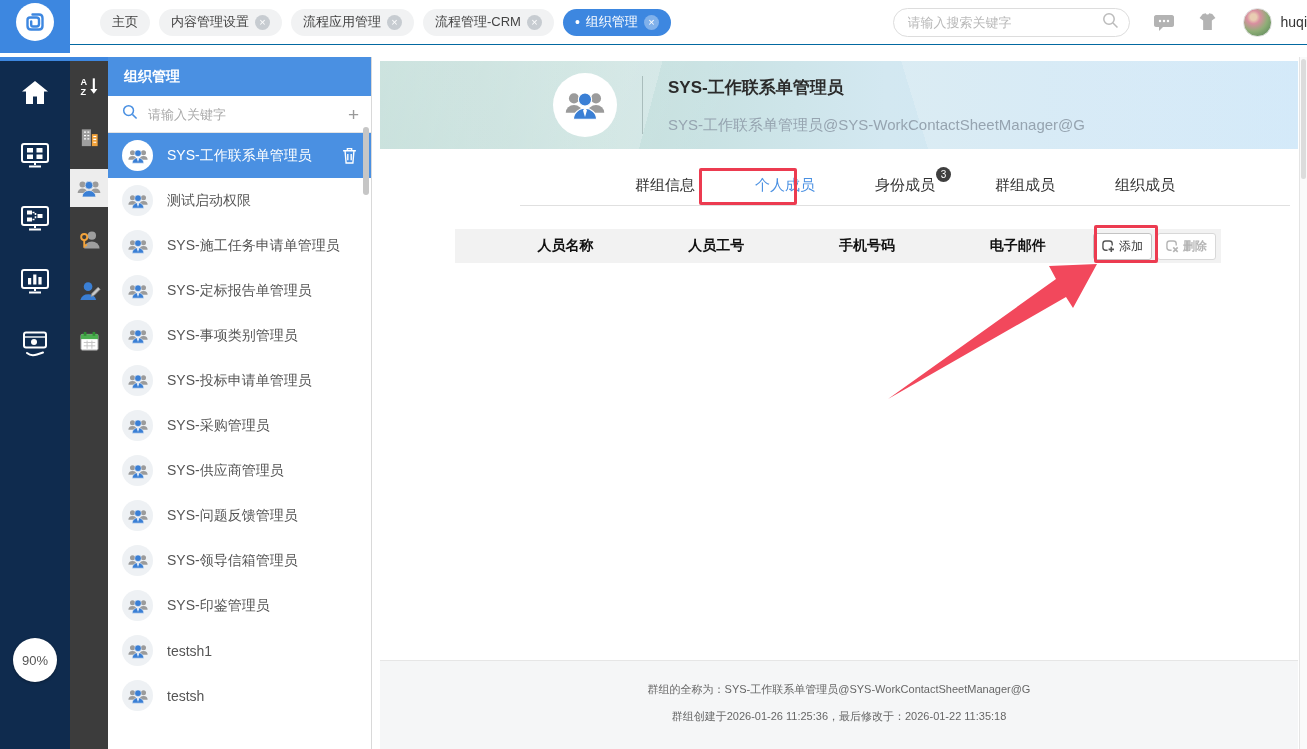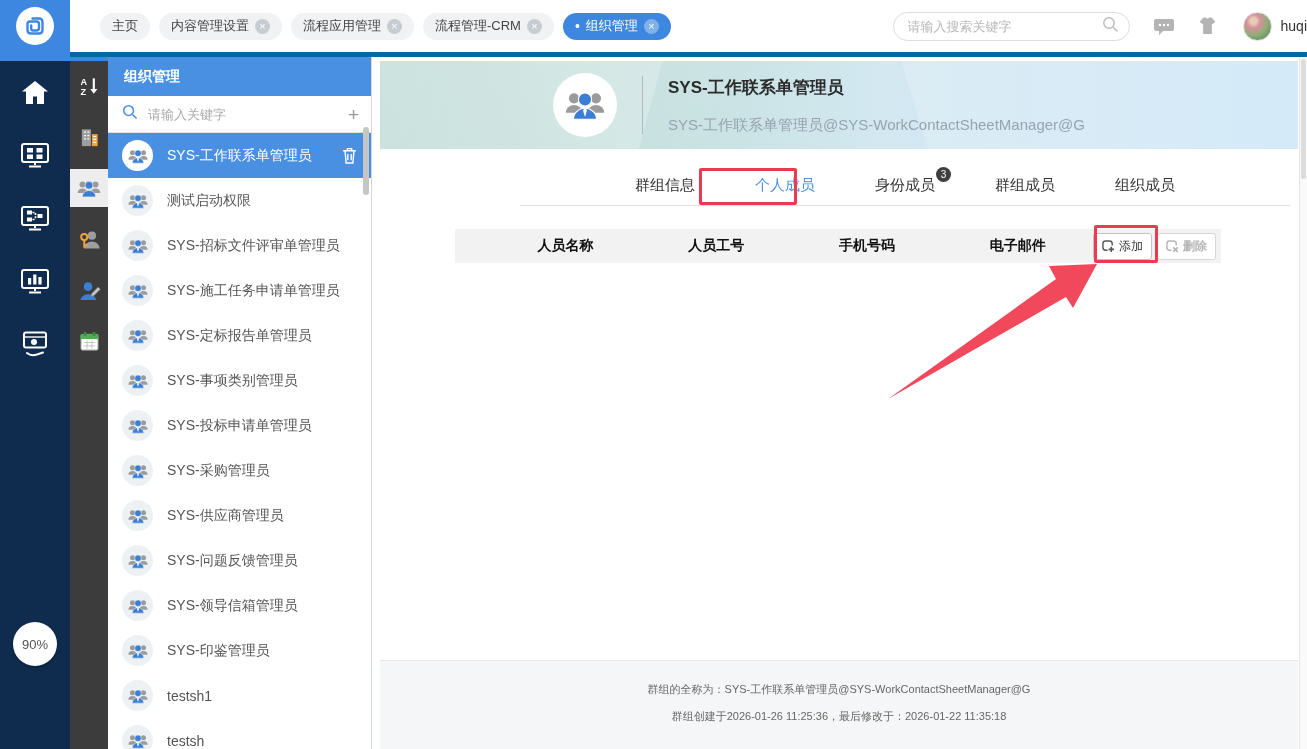--- a/index.html
+++ b/index.html
@@ -1,22 +1,22 @@
 <!DOCTYPE html>
 <html><head>
 <meta charset="utf-8">
 <style>
   * { margin:0; padding:0; box-sizing:border-box; }
   html,body { background:#fff; }
   .app { position:relative; width:1307px; height:749px; overflow:hidden;
          font-family:"Liberation Sans","DejaVu Sans",sans-serif; background:#fff; }
 
   
-  .topbar { position:absolute; left:0; top:0; width:1307px; height:57px; background:#fff;
-            border-bottom:5px solid #0369a1; display:flex; align-items:center; z-index:5; }
+  .topbar { position:absolute; left:0; top:0; width:1307px; height:45px; background:#fff;
+            border-bottom:1px solid #0369a1; display:flex; align-items:center; z-index:5; }
   .logo-tile { width:70px; height:61px; background:#3d87e0; display:flex; align-items:center; justify-content:center; flex:0 0 70px; }
   .logo-circle { width:38px; height:38px; border-radius:50%; background:#fff; display:flex; align-items:center; justify-content:center; }
   .tb-tabs { display:flex; align-items:center; gap:9px; margin-left:30px; }
   .tb-tab { display:inline-flex; align-items:center; gap:6px; height:27px; padding:0 12px; border-radius:14px;
             background:#f1f2f3; color:#444; font-size:13px; cursor:default; white-space:nowrap; }
   .tb-tab.active { background:#3d87e0; color:#fff; }
   .tb-dot { font-size:14px; line-height:1; }
   .tb-close { width:15px; height:15px; border-radius:50%; background:#c7ccd1; color:#fff; font-size:11px;
               display:inline-flex; align-items:center; justify-content:center; line-height:1; }
   .tb-tab.active .tb-close { background:rgba(255,255,255,0.35); }
@@ -26,21 +26,21 @@
   .tb-search input::placeholder { color:#b8b8b8; }
   .tb-ic { display:inline-flex; margin-left:24px; }
   .tb-avatar { width:29px; height:29px; border-radius:50%; margin-left:26px;
                background:radial-gradient(circle at 35% 30%, #e9cdb2 12%, #d98fa0 26%, #8fae77 55%, #4e7d52 100%); border:1px solid #e0e0e0; }
   .tb-user { margin-left:9px; font-size:14px; color:#333; }
 
   
   .rail-left { position:absolute; left:0; top:57px; width:70px; height:692px; background:#0f2b4e;
                border-top:4px solid #3d87e0; display:flex; flex-direction:column; align-items:center; padding-top:14px; gap:27px; }
   .rl-ic { width:36px; height:36px; display:flex; align-items:center; justify-content:center; }
-  .zoom-badge { position:absolute; left:13px; top:622px; width:44px; height:44px; border-radius:50%; background:#fff;
+  .zoom-badge { position:absolute; left:13px; top:638px; width:44px; height:44px; border-radius:50%; background:#fff;
                 color:#555; font-size:13px; display:flex; align-items:center; justify-content:center; box-shadow:0 1px 3px rgba(0,0,0,0.3); }
   .rail-2 { position:absolute; left:70px; top:57px; width:38px; height:692px; background:#3c3c3c;
             border-top:4px solid #3d87e0; display:flex; flex-direction:column; align-items:center; padding-top:6px; gap:13px; }
   .r2-ic { width:38px; height:38px; display:flex; align-items:center; justify-content:center; }
   .r2-ic.selected { background:#ededed; }
 
   
   .panel { position:absolute; left:108px; top:57px; width:264px; height:692px; background:#fff; border-right:1px solid #d9d9d9; }
   .panel-header { height:39px; line-height:39px; background:#4a90e2; color:#fff; font-size:14px; font-weight:bold; padding-left:16px; }
   .panel-search { height:37px; display:flex; align-items:center; padding:0 12px 0 14px; border-bottom:1px solid #e4e4e4; }
@@ -311,34 +311,20 @@
               <circle cx="30" cy="10" r="4.6" fill="#9b9b9b"></circle>
               <path d="M22.5 23 a7.5 7 0 0 1 15 0 z" fill="#9b9b9b"></path>
               <circle cx="20" cy="11" r="6" fill="#3a7fd5" stroke="#eef1f4" stroke-width="1"></circle>
               <path d="M9.5 29 a10.5 10 0 0 1 21 0 z" fill="#3a7fd5" stroke="#eef1f4" stroke-width="1"></path>
               <path d="M20 18 l1.8 3 -1.8 6 -1.8 -6 z" fill="#fff"></path>
             </svg>
       </span>
       <span class="p-label">测试启动权限</span>
     </div>
 
-    <div class="p-item">
-      <span class="g-avatar">
-        <svg width="22" height="18" viewBox="0 0 40 32">
-              <circle cx="10" cy="10" r="4.6" fill="#9b9b9b"></circle>
-              <path d="M2.5 23 a7.5 7 0 0 1 15 0 z" fill="#9b9b9b"></path>
-              <circle cx="30" cy="10" r="4.6" fill="#9b9b9b"></circle>
-              <path d="M22.5 23 a7.5 7 0 0 1 15 0 z" fill="#9b9b9b"></path>
-              <circle cx="20" cy="11" r="6" fill="#3a7fd5" stroke="#eef1f4" stroke-width="1"></circle>
-              <path d="M9.5 29 a10.5 10 0 0 1 21 0 z" fill="#3a7fd5" stroke="#eef1f4" stroke-width="1"></path>
-              <path d="M20 18 l1.8 3 -1.8 6 -1.8 -6 z" fill="#fff"></path>
-            </svg>
-      </span>
-      <span class="p-label">SYS-招标文件评审单管理员</span>
-    </div>
 
     <div class="p-item">
       <span class="g-avatar">
         <svg width="22" height="18" viewBox="0 0 40 32">
               <circle cx="10" cy="10" r="4.6" fill="#9b9b9b"></circle>
               <path d="M2.5 23 a7.5 7 0 0 1 15 0 z" fill="#9b9b9b"></path>
               <circle cx="30" cy="10" r="4.6" fill="#9b9b9b"></circle>
               <path d="M22.5 23 a7.5 7 0 0 1 15 0 z" fill="#9b9b9b"></path>
               <circle cx="20" cy="11" r="6" fill="#3a7fd5" stroke="#eef1f4" stroke-width="1"></circle>
               <path d="M9.5 29 a10.5 10 0 0 1 21 0 z" fill="#3a7fd5" stroke="#eef1f4" stroke-width="1"></path>

